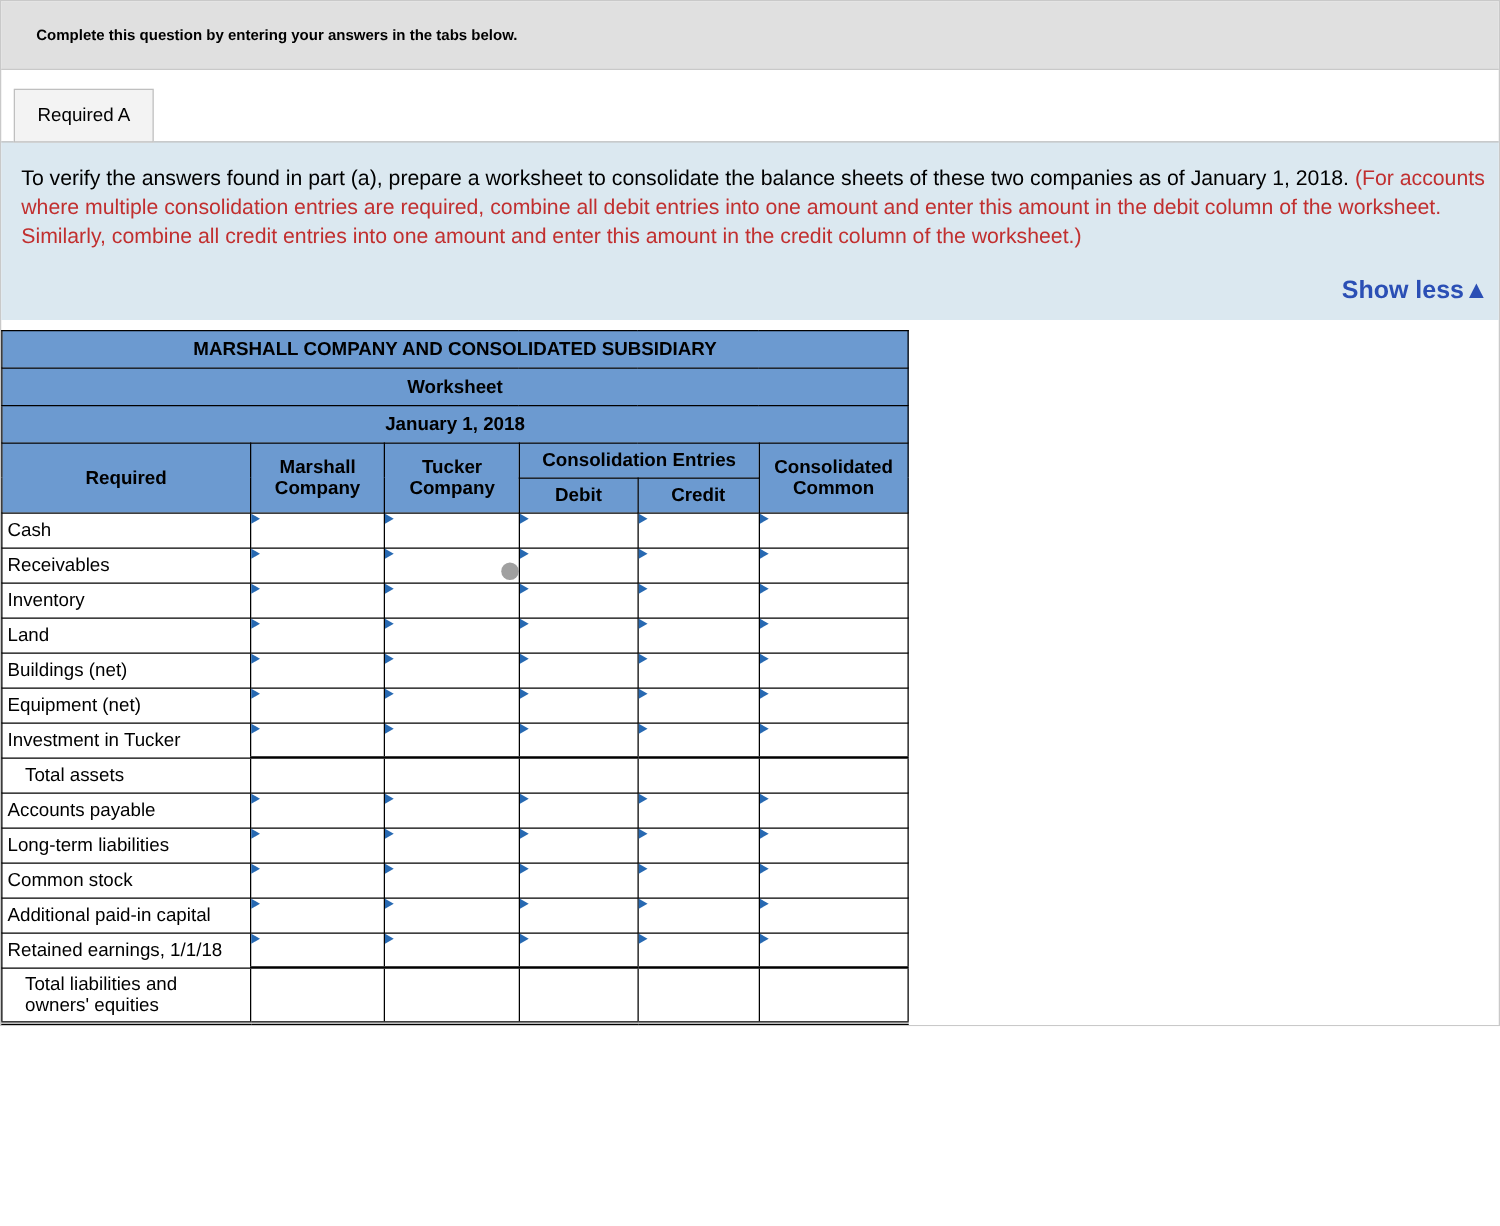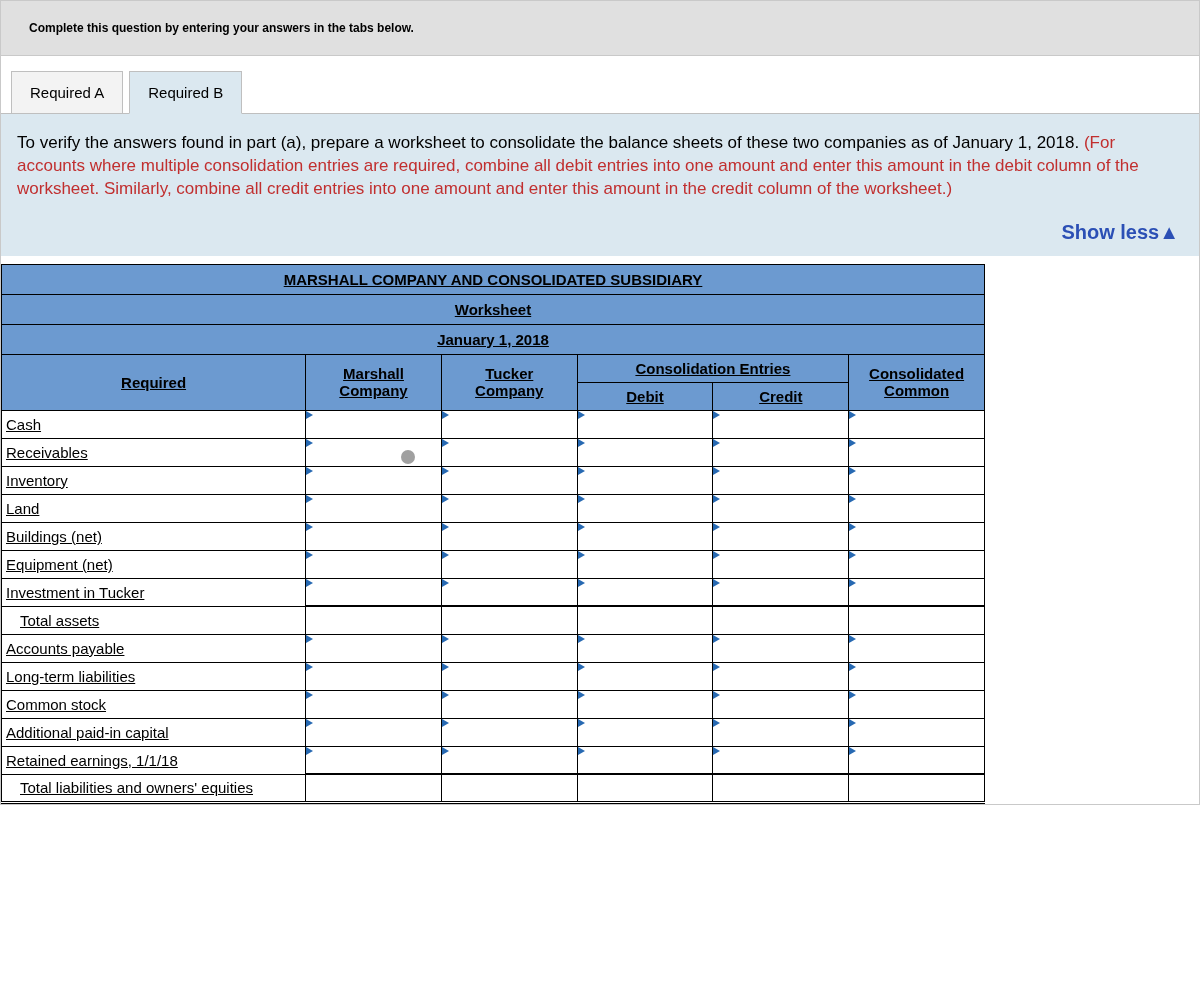--- a/index.html
+++ b/index.html
@@ -40,41 +40,40 @@
   .tab.inactive {
     background: #f3f3f3;
   }
   .tab.active {
     border-bottom-color: #dbe8f0;
     background: #dbe8f0;
     z-index: 2;
   }
   .prompt-panel {
     background: #dbe8f0;
-    padding: 18px 20px 10px 16px;
+    padding: 18px 8px 10px 16px;
     border-top: 1px solid #bfbfbf;
     font-size: 17px;
     line-height: 1.35;
   }
   .prompt-panel .red { color: #c12f2f; }
   .showless-row {
     text-align: right;
     padding-top: 18px;
     font-weight: bold;
     color: #2b4fb5;
     font-size: 20px;
   }
   .showless-row span { cursor: pointer; }
   .worksheet-wrap {
     padding: 8px 0 0 0;
   }
   table.worksheet {
     border-collapse: collapse;
-    width: 984px;
-    text-decoration: underline;
+    width: 726px;
   }
   table.worksheet th, table.worksheet td {
     border: 1px solid #000;
     padding: 4px 8px;
     height: 28px;
     vertical-align: middle;
   }
   table.worksheet .hdr-blue {
     background: #6c9ad0;
     text-align: center;
@@ -121,21 +120,20 @@
 </head>
 <body>
 
 <div class="container">
   <div class="instruction-bar">
     <span>Complete this question by entering your answers in the tabs below.</span>
   </div>
 
   <div class="tabs-row">
     <div class="tab inactive">Required A</div>
-    <div class="tab active">Required B</div>
   </div>
 
   <div class="prompt-panel">
     <span>To verify the answers found in part (a), prepare a worksheet to consolidate the balance sheets of these two companies as of January 1, 2018. </span><span class="red">(For accounts where multiple consolidation entries are required, combine all debit entries into one amount and enter this amount in the debit column of the worksheet. Similarly, combine all credit entries into one amount and enter this amount in the credit column of the worksheet.)</span>
     <div class="showless-row">
       <span><span>Show less</span>▲</span>
     </div>
   </div>
 
   <div class="worksheet-wrap" style="position:relative;">

